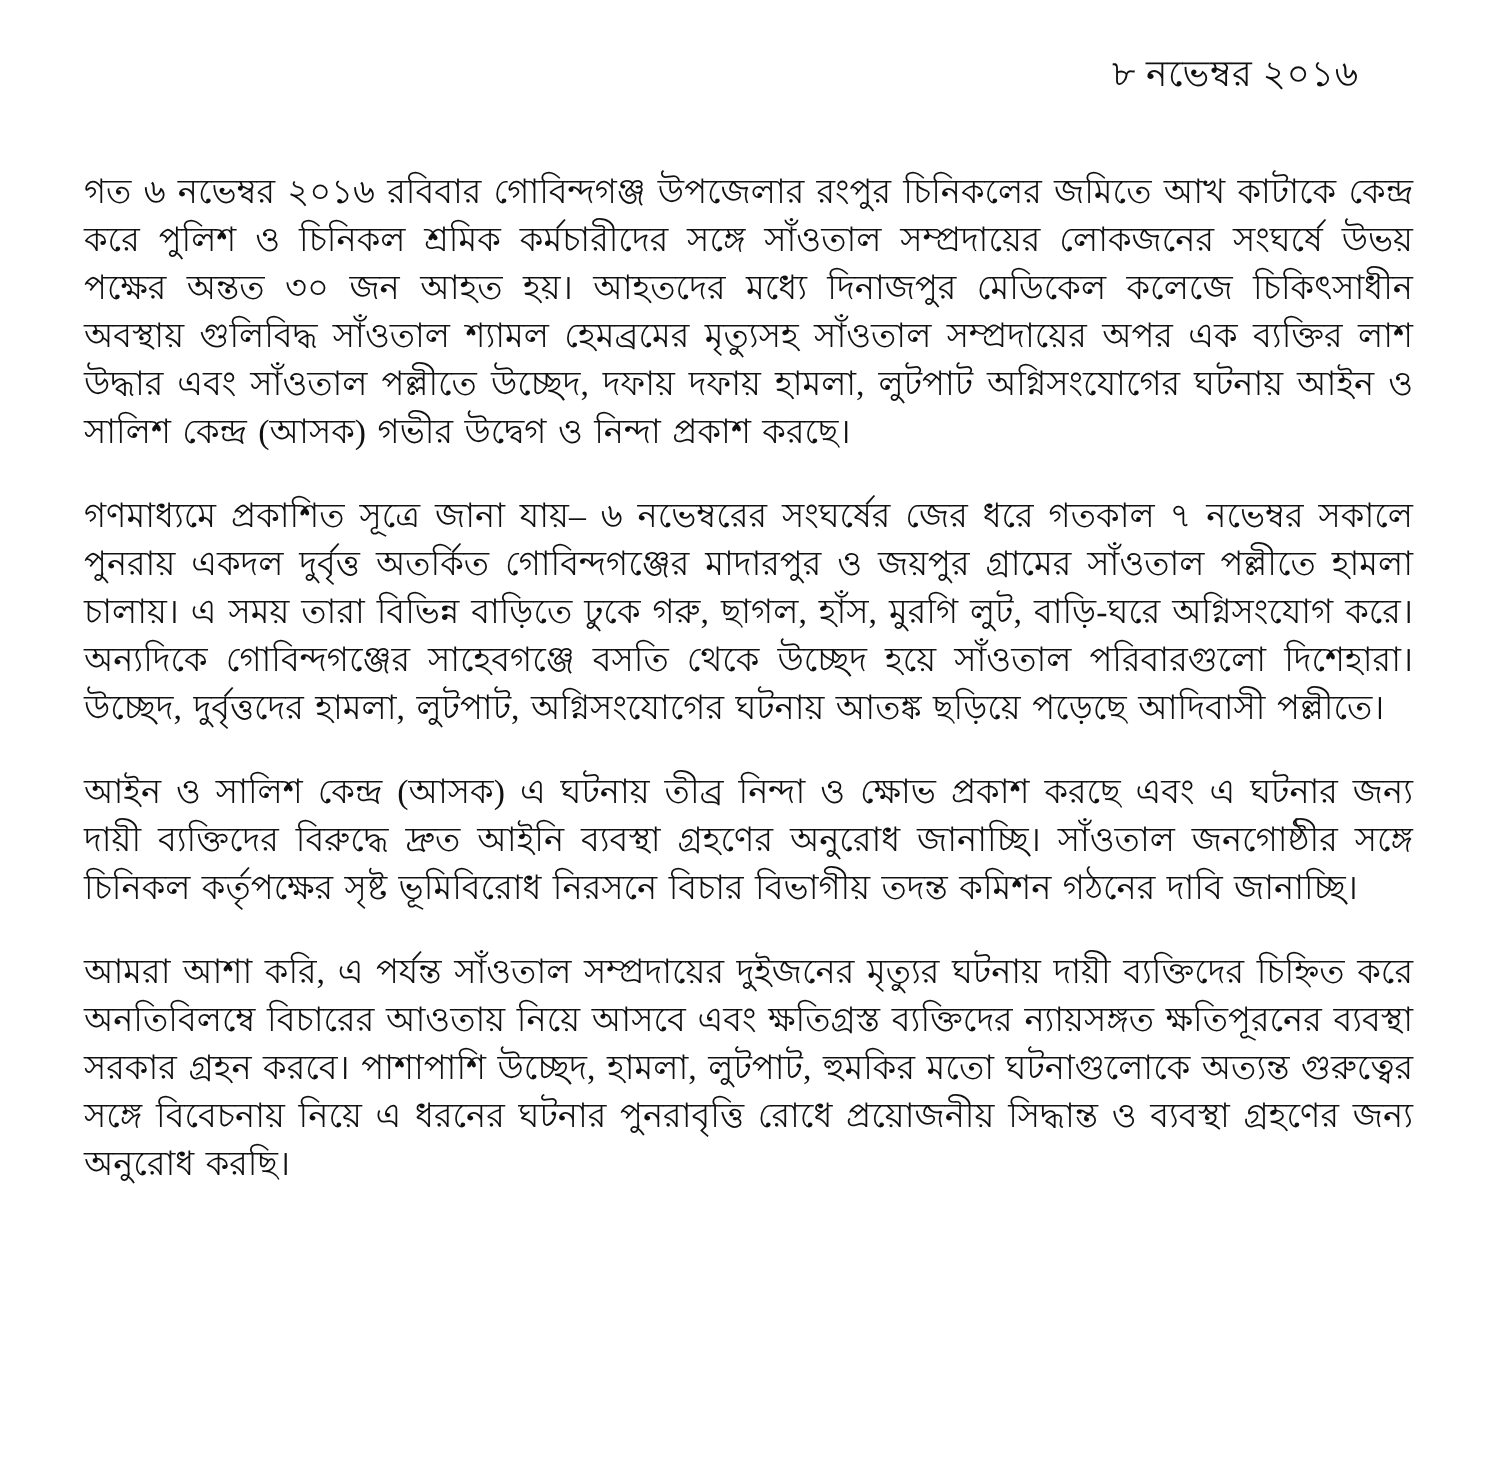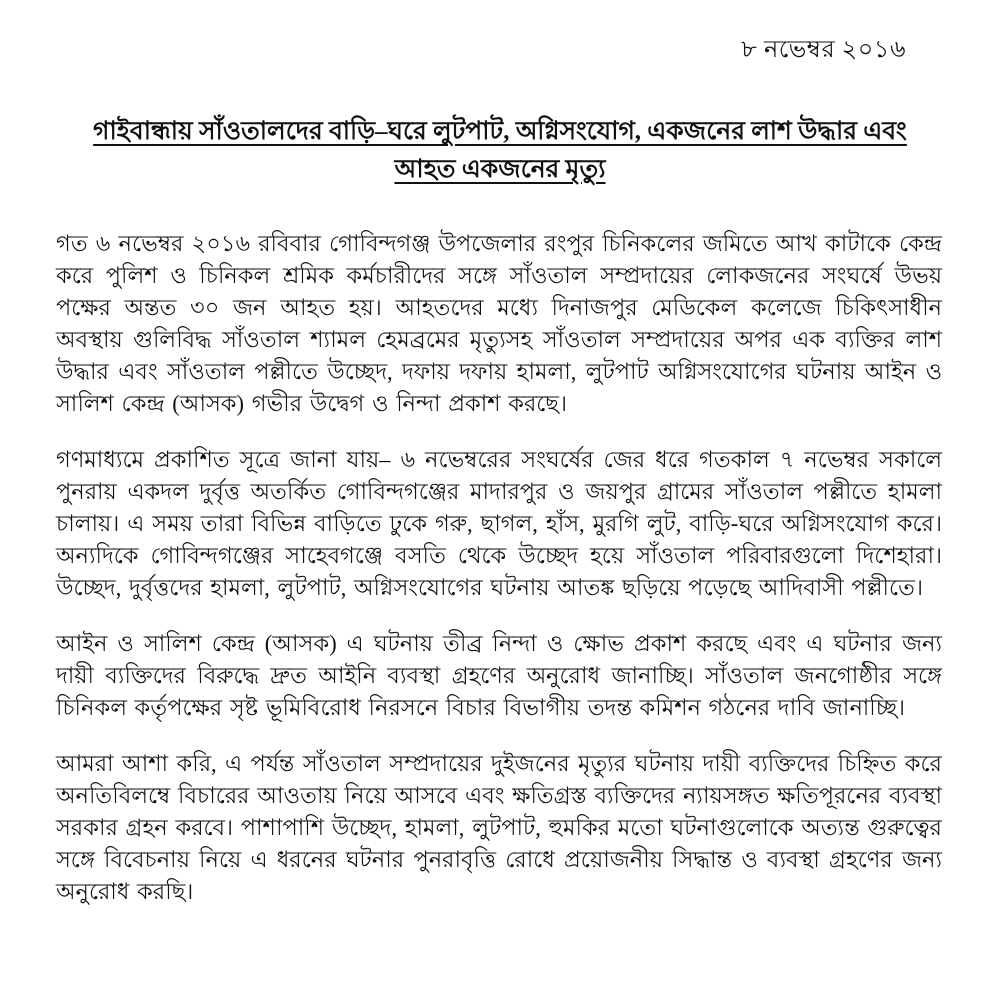--- a/index.html
+++ b/index.html
@@ -60,23 +60,20 @@
     word-spacing: 2px;
   }
 </style>
 </head>
 <body>
 
 <div class="page">
 
   <div class="date-line">৮ নভেম্বর ২০১৬</div>
 
-  <div class="doc-title">
-    <span class="underlined">গাইবান্ধায় সাঁওতালদের বাড়ি–ঘরে লুটপাট, অগ্নিসংযোগ, একজনের লাশ উদ্ধার এবং আহত একজনের মৃত্যু</span>
-  </div>
 
 
   <div class="body-text">
     <p>গত ৬ নভেম্বর ২০১৬ রবিবার গোবিন্দগঞ্জ উপজেলার রংপুর চিনিকলের জমিতে আখ কাটাকে কেন্দ্র করে পুলিশ ও চিনিকল শ্রমিক কর্মচারীদের সঙ্গে সাঁওতাল সম্প্রদায়ের লোকজনের সংঘর্ষে উভয় পক্ষের অন্তত ৩০ জন আহত হয়। আহতদের মধ্যে দিনাজপুর মেডিকেল কলেজে চিকিৎসাধীন অবস্থায় গুলিবিদ্ধ সাঁওতাল শ্যামল হেমব্রমের মৃত্যুসহ সাঁওতাল সম্প্রদায়ের অপর এক ব্যক্তির লাশ উদ্ধার এবং সাঁওতাল পল্লীতে উচ্ছেদ, দফায় দফায় হামলা, লুটপাট অগ্নিসংযোগের ঘটনায় আইন ও সালিশ কেন্দ্র (আসক) গভীর উদ্বেগ ও নিন্দা প্রকাশ করছে।</p>
     <p>গণমাধ্যমে প্রকাশিত সূত্রে জানা যায়– ৬ নভেম্বরের সংঘর্ষের জের ধরে গতকাল ৭ নভেম্বর সকালে পুনরায় একদল দুর্বৃত্ত অতর্কিত গোবিন্দগঞ্জের মাদারপুর ও জয়পুর গ্রামের সাঁওতাল পল্লীতে হামলা চালায়। এ সময় তারা বিভিন্ন বাড়িতে ঢুকে গরু, ছাগল, হাঁস, মুরগি লুট, বাড়ি-ঘরে অগ্নিসংযোগ করে। অন্যদিকে গোবিন্দগঞ্জের সাহেবগঞ্জে বসতি থেকে উচ্ছেদ হয়ে সাঁওতাল পরিবারগুলো দিশেহারা। উচ্ছেদ, দুর্বৃত্তদের হামলা, লুটপাট, অগ্নিসংযোগের ঘটনায় আতঙ্ক ছড়িয়ে পড়েছে আদিবাসী পল্লীতে।</p>
     <p>আইন ও সালিশ কেন্দ্র (আসক) এ ঘটনায় তীব্র নিন্দা ও ক্ষোভ প্রকাশ করছে এবং এ ঘটনার জন্য দায়ী ব্যক্তিদের বিরুদ্ধে দ্রুত আইনি ব্যবস্থা গ্রহণের অনুরোধ জানাচ্ছি। সাঁওতাল জনগোষ্ঠীর সঙ্গে চিনিকল কর্তৃপক্ষের সৃষ্ট ভূমিবিরোধ নিরসনে বিচার বিভাগীয় তদন্ত কমিশন গঠনের দাবি জানাচ্ছি।</p>
     <p>আমরা আশা করি, এ পর্যন্ত সাঁওতাল সম্প্রদায়ের দুইজনের মৃত্যুর ঘটনায় দায়ী ব্যক্তিদের চিহ্নিত করে অনতিবিলম্বে বিচারের আওতায় নিয়ে আসবে এবং ক্ষতিগ্রস্ত ব্যক্তিদের ন্যায়সঙ্গত ক্ষতিপূরনের ব্যবস্থা সরকার গ্রহন করবে। পাশাপাশি উচ্ছেদ, হামলা, লুটপাট, হুমকির মতো ঘটনাগুলোকে অত্যন্ত গুরুত্বের সঙ্গে বিবেচনায় নিয়ে এ ধরনের ঘটনার পুনরাবৃত্তি রোধে প্রয়োজনীয় সিদ্ধান্ত ও ব্যবস্থা গ্রহণের জন্য অনুরোধ করছি।</p>
   </div>
 
 </div>

